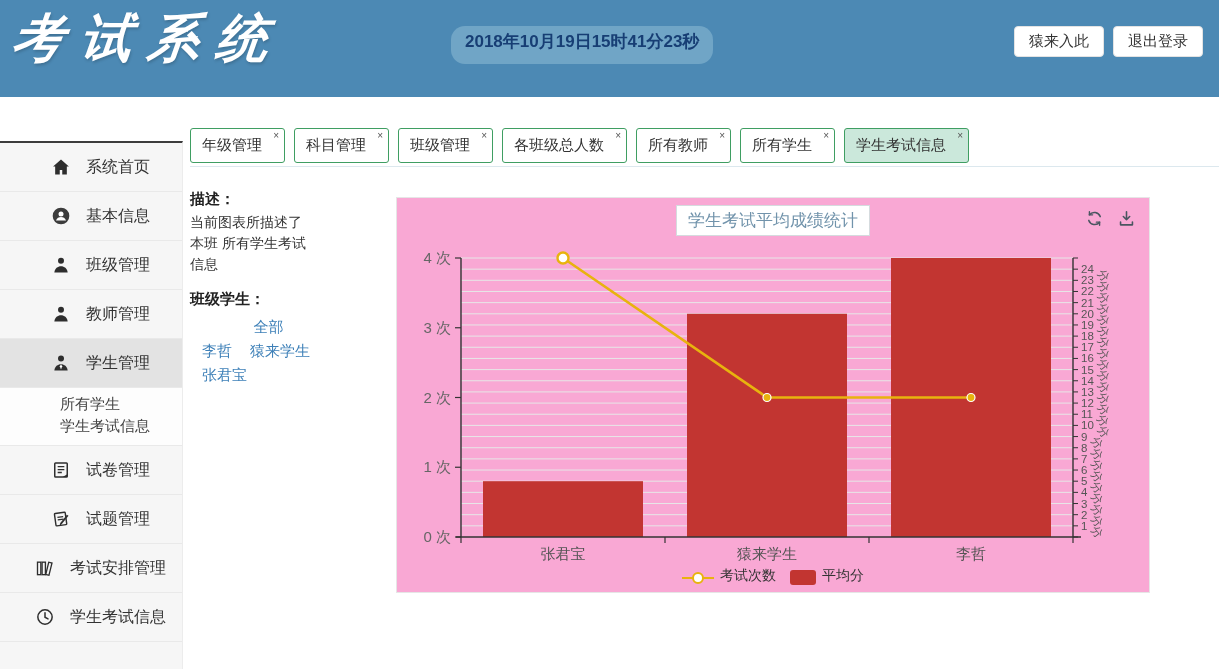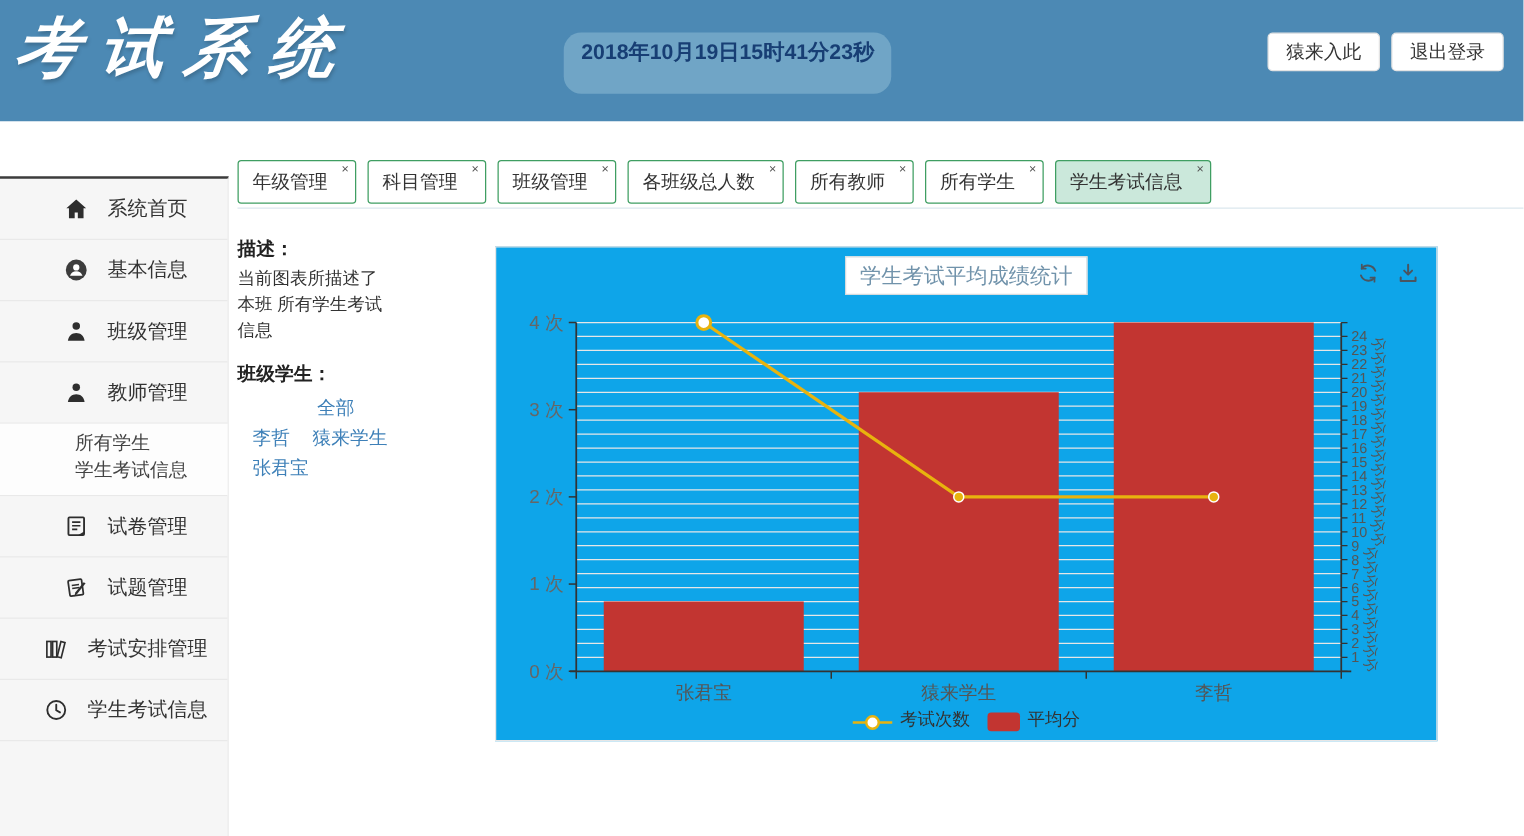--- a/index.html
+++ b/index.html
@@ -5,21 +5,21 @@
   * { margin:0; padding:0; box-sizing:border-box; }
   html,body { background:#fff; }
   body { font-family:"Liberation Sans", sans-serif; }
   .page { position:relative; width:1219px; height:669px; background:#fff; overflow:hidden; }
 
   
   .header { position:absolute; left:0; top:0; width:1219px; height:97px; background:#4C89B4; }
   .logo { position:absolute; left:12px; top:4px; color:#fff; font-family:"DejaVu Serif", serif;
           font-style:italic; font-weight:bold; font-size:52px; letter-spacing:16px;
           transform:skewX(-6deg); text-shadow:1px 2px 3px rgba(0,0,0,.18); white-space:nowrap; }
-  .timestamp { position:absolute; left:451px; top:26px; height:49px; line-height:31px;
+  .timestamp { position:absolute; left:451px; top:26px; height:38px; line-height:31px;
                padding:0 14px; background:#70A5C6; color:#173E74; font-size:17px; font-weight:bold;
                border-radius:14px; }
   .header-buttons { position:absolute; right:16px; top:26px; display:flex; gap:9px;margin-left:28px; }
   .hbtn { height:31px; padding:0 14px; background:#fff; color:#333; font-size:15px;
           border:1px solid #e3e3e3; border-radius:4px; cursor:pointer; font-family:inherit; }
 
   
   .sidebar { position:absolute; left:0; top:141px; width:183px; height:528px;
              background:#F6F6F6; border-top:2px solid #3C3C3C; border-right:1px solid #ececec; }
   .side-item { display:flex; align-items:center; gap:15px; height:49px; padding-left:19px;
@@ -44,21 +44,21 @@
   .desc-heading { font-size:15px; font-weight:bold; color:#222; margin-bottom:3px; }
   .desc-line { font-size:14px; color:#333; line-height:21px; }
   .students-heading { font-size:15px; font-weight:bold; color:#222; margin-top:15px; margin-bottom:6px; }
   .links { font-size:15px; color:#3E80B8; padding-left:12px; line-height:24px; }
   .links a { color:#3E80B8; text-decoration:none; cursor:pointer; }
   .link-row-center { text-align:center; padding-right:60px; }
   .link-gap { display:inline-block; width:18px; }
 
   
   .chart-panel { position:absolute; left:396px; top:197px; width:754px; height:396px;
-                 background:#0ea5e9; border:1px solid #E6E6E6; }
+                 background:#f9a8d4; border:1px solid #E6E6E6; }
   .chart-title { position:absolute; top:7px; left:50%; transform:translateX(-50%);
                  border:1px solid #D5DBDE; color:#7193AB; font-size:17px; padding:3px 11px;
                  background:#fff; white-space:nowrap; }
   .toolbox { position:absolute; top:11px; right:13px; display:flex; gap:13px; }
   .toolbox svg { width:19px; height:19px; cursor:pointer; }
   #chart-svg { position:absolute; left:0; top:0; }
   .legend { position:absolute; left:0; bottom:7px; width:100%; display:flex; justify-content:center;
             align-items:center; gap:14px; font-size:14px; color:#333; }
   .legend-item { display:inline-flex; align-items:flex-end; gap:6px; cursor:pointer; }
   .legend-rect { display:inline-block; width:26px; height:15px; border-radius:3px; }
@@ -106,20 +106,30 @@
       <span>班级管理</span>
     </div>
     <div class="side-item">
       <span class="sicon">
         <svg viewBox="0 0 24 24">
             <circle cx="12" cy="7" r="3.6" fill="#2e2e2e"></circle>
             <path d="M4 21c.6-4.8 4-7.4 8-7.4s7.4 2.6 8 7.4z" fill="#2e2e2e"></path>
           </svg>
       </span>
       <span>教师管理</span>
+    </div>
+    <div class="side-item active">
+      <span class="sicon">
+        <svg viewBox="0 0 24 24">
+            <circle cx="12" cy="6.5" r="3.6" fill="#2e2e2e"></circle>
+            <path d="M4 21c.6-4.8 4-7.4 8-7.4s7.4 2.6 8 7.4z" fill="#2e2e2e"></path>
+            <path d="M12 13.6l-1.4 2.2 1.4 4 1.4-4z" fill="#fff"></path>
+          </svg>
+      </span>
+      <span>学生管理</span>
     </div>
     <div class="side-sub">
       <div>所有学生</div>
       <div>学生考试信息</div>
     </div>
     <div class="side-item">
       <span class="sicon">
         <svg viewBox="0 0 24 24">
             <rect x="4.5" y="3.5" width="15" height="17" rx="1" fill="none" stroke="#2e2e2e" stroke-width="1.8"></rect>
             <path d="M8 8h8M8 11.5h8M8 15h5" stroke="#2e2e2e" stroke-width="1.6"></path>

